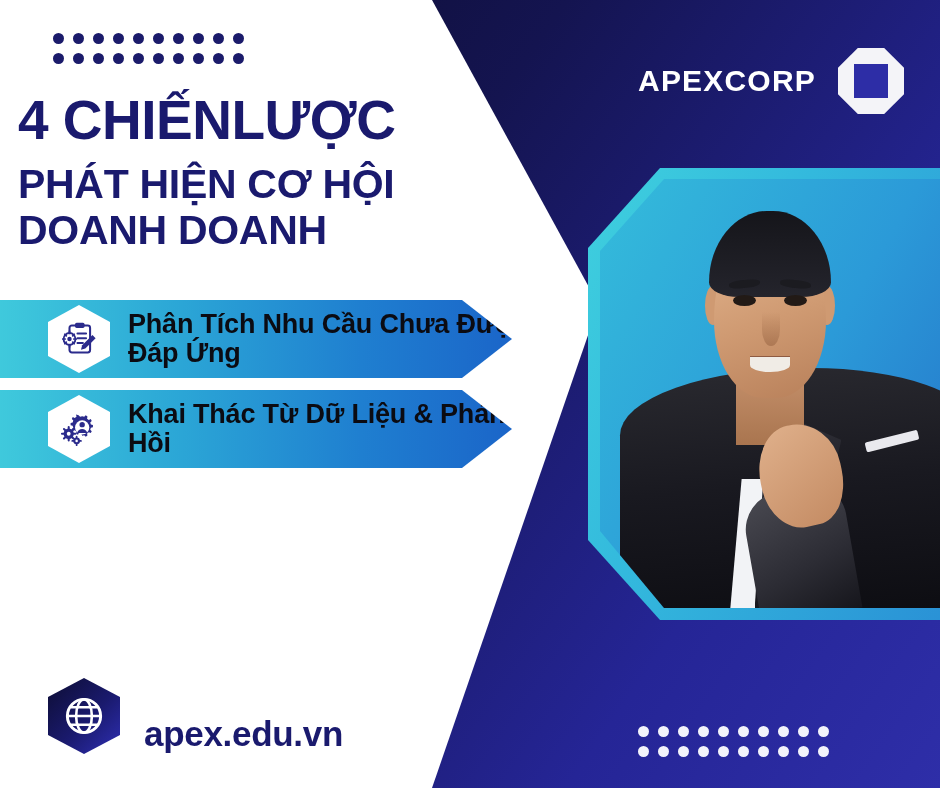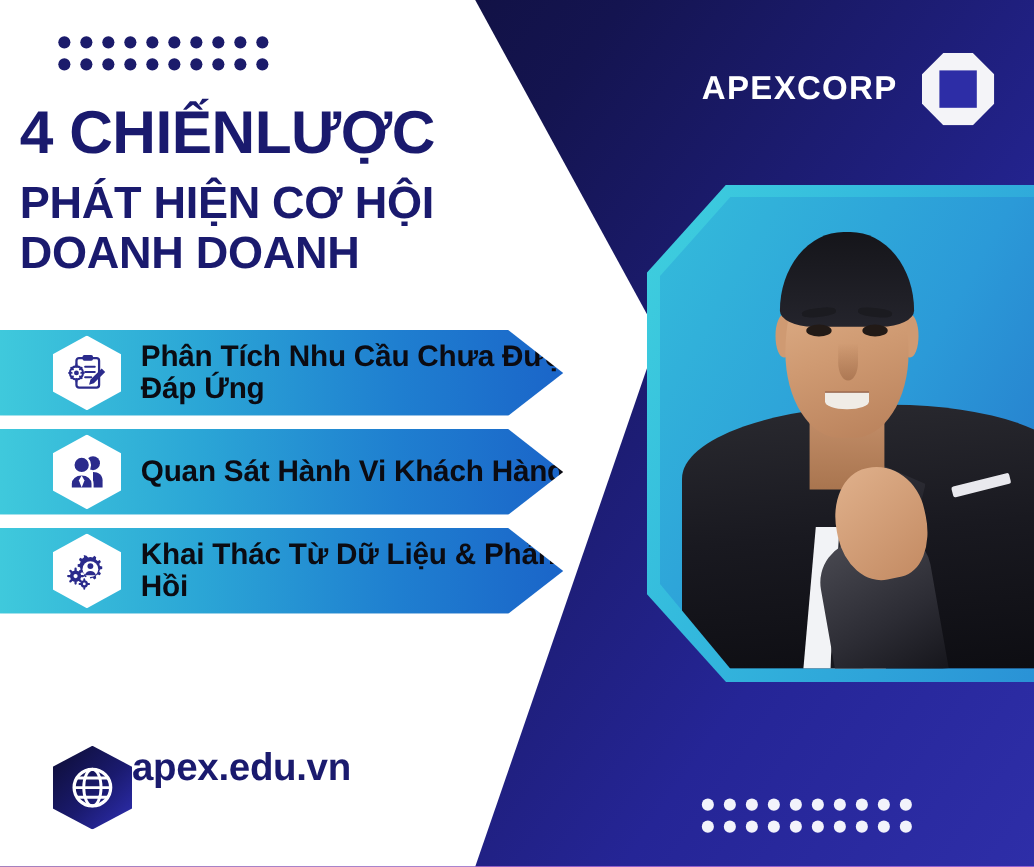--- a/index.html
+++ b/index.html
@@ -2,21 +2,21 @@
 <html><head>
 <meta charset="utf-8">
 <style>
   html,body{margin:0;padding:0;background:#ffffff;}
   body{font-family:"Liberation Sans","DejaVu Sans",sans-serif;}
 
   #poster{
     position:relative;
     width:940px;height:788px;
     overflow:hidden;
-    background:#d946ef;
+    background:#a16207;
   }
 
   
   .bg-navy{
     position:absolute; inset:0;
     background:linear-gradient(125deg,#0a0a24 0%,#141450 38%,#252596 75%,#2e2ea8 100%);
     z-index:1;
   }
   
   .bg-white-chevron{
@@ -84,21 +84,21 @@
   }
   .banner .hex svg{width:38px;height:38px;display:block;}
   .banner .btext{
     margin-left:18px;color:#0b0b12;font-size:27px;font-weight:bold;
     line-height:1.08;letter-spacing:-0.2px;
   }
 
   
   #site{
     position:absolute;left:48px;top:678px;z-index:7;
-    display:flex;align-items:flex-start;gap:0;
+    display:flex;align-items:flex-end;gap:24px;
   }
   .site-hex{
     position:relative;width:72px;height:76px;flex:0 0 72px;
     background:linear-gradient(135deg,#0d0d33 0%,#1a1a6e 55%,#2f2fb4 100%);
     clip-path:polygon(50% 0,100% 25%,100% 75%,50% 100%,0 75%,0 25%);
     display:flex;align-items:center;justify-content:center;
   }
   .site-hex svg{width:42px;height:42px;display:block;}
   #site-url{color:#1a1a6e;font-size:35px;font-weight:bold;letter-spacing:-0.3px;}
 
@@ -243,32 +243,20 @@
           <path d="M22 17h11M22 23h11M22 29h7" stroke="#2b2b8c" stroke-width="2.4" stroke-linecap="round"></path>
           <circle cx="12" cy="24" r="7.5" fill="#fff" stroke="#2b2b8c" stroke-width="2.4"></circle>
           <circle cx="12" cy="24" r="2.8" fill="#2b2b8c"></circle>
           <path d="M12 14v3M12 31v3M3.5 24h3M17.5 24h3M6 18l2 2M16 28l2 2M18 18l-2 2M8 28l-2 2" stroke="#2b2b8c" stroke-width="2.2" stroke-linecap="round"></path>
           <path d="M41 19l4 4-13 13-5.5 1.5L28 32z" fill="#2b2b8c"></path>
         </svg>
       </span>
       <span class="btext">Phân Tích Nhu Cầu Chưa Được Đáp Ứng</span>
     </div>
 
-    <div class="banner">
-      <span class="hex">
-        <svg viewBox="0 0 48 48" fill="none" xmlns="http://www.w3.org/2000/svg">
-          <circle cx="31" cy="14" r="8" fill="#2b2b8c"></circle>
-          <path d="M31 24c6.5 0 11 4 11 9.5V42H31z" fill="#2b2b8c"></path>
-          <circle cx="18" cy="16" r="9.5" fill="#2b2b8c" stroke="#fff" stroke-width="2.6"></circle>
-          <path d="M18 27c7.2 0 12.5 4.4 12.5 10.5V43H5.5v-5.5C5.5 31.4 10.8 27 18 27z" fill="#2b2b8c" stroke="#fff" stroke-width="2.4"></path>
-          <path d="M18 28l3.2 6-3.2 8-3.2-8z" fill="#fff"></path>
-        </svg>
-      </span>
-      <span class="btext">Quan Sát Hành Vi Khách Hàng</span>
-    </div>
 
 
     <div class="banner">
       <span class="hex">
         <svg viewBox="0 0 48 48" fill="none" xmlns="http://www.w3.org/2000/svg">
           <path d="M28 8l2.6.6 1.9-1.9 2.2 1.6-.5 2.6 2.2 1.6 2.5-1 1.2 2.4-1.9 1.8.8 2.6 2.6.6v2.8l-2.6.6-.8 2.6 1.9 1.8-1.2 2.4-2.5-1-2.2 1.6.5 2.6-2.2 1.6-1.9-1.9-2.6.6-1-2.5-2.6-.6-1.9 1.9-2.2-1.6.5-2.6-2.2-1.6-2.5 1-1.2-2.4 1.9-1.8-.8-2.6-2.6-.6v-2.8l2.6-.6.8-2.6-1.9-1.8 1.2-2.4 2.5 1 2.2-1.6-.5-2.6L23.5 6.7l1.9 1.9z" fill="#2b2b8c"></path>
           <circle cx="28" cy="22" r="9" fill="#fff"></circle>
           <circle cx="28" cy="18.5" r="3.4" fill="#2b2b8c"></circle>
           <path d="M21.5 29c1-3.3 3.5-5 6.5-5s5.5 1.7 6.5 5z" fill="#2b2b8c"></path>
           <circle cx="11" cy="30" r="6.5" fill="#2b2b8c"></circle>

